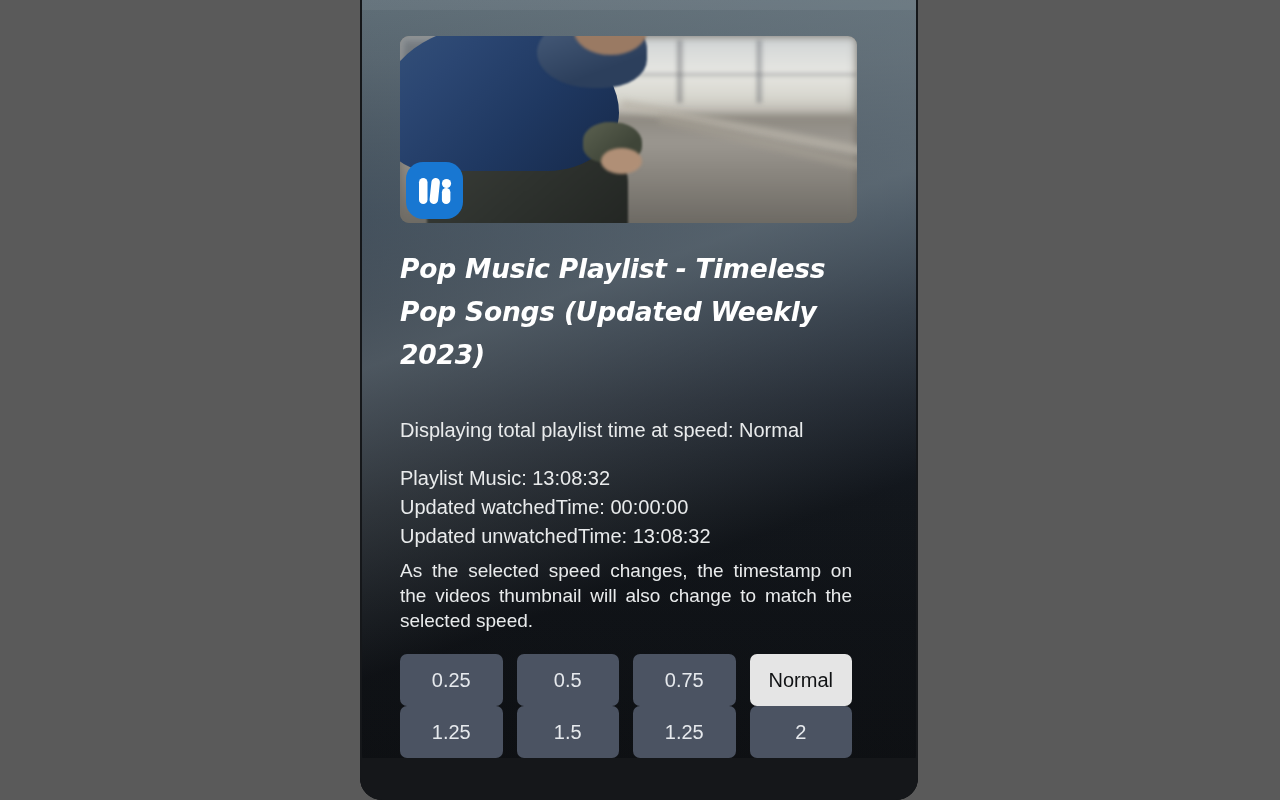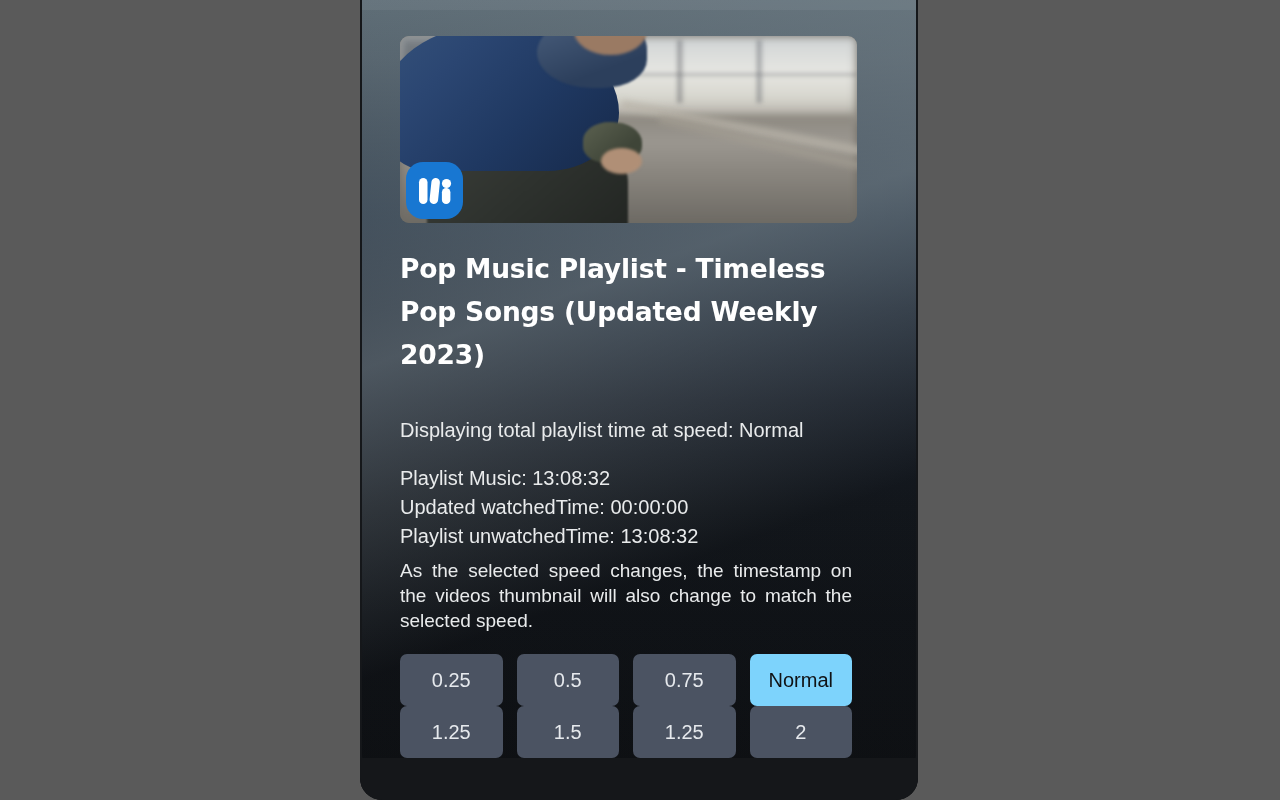--- a/index.html
+++ b/index.html
@@ -180,20 +180,21 @@
   
   #video-title {
     margin-top: 24px;
     width: 452px;
     color: #ffffff;
     font-family: "DejaVu Sans", sans-serif;
     font-size: 26.5px;
     font-weight: bold;
     line-height: 43px;
     letter-spacing: -0.2px;
+    font-style: italic;
   }
 
   
   .body-text {
     color: #e9ebec;
     font-family: "Liberation Sans", sans-serif;
     font-size: 20px;
     line-height: 29px;
   }
 
@@ -235,21 +236,21 @@
     font-family: "Liberation Sans", sans-serif;
     font-size: 20px;
     display: flex;
     align-items: center;
     justify-content: center;
     border: none;
     cursor: pointer;
     user-select: none;
   }
   .speed-btn.active {
-    background: #7dd3fc;
+    background: #e5e5e5;
     color: #101214;
   }
 
   
   #frame-bottom {
     position: absolute;
     left: 0;
     top: 758px;
     width: 558px;
     height: 42px;
@@ -294,21 +295,21 @@
         </div>
       </div>
 
       <h1 id="video-title">Pop Music Playlist - Timeless Pop Songs (Updated Weekly 2023)</h1>
 
       <p id="speed-line" class="body-text">Displaying total playlist time at speed: Normal</p>
 
       <div id="time-block" class="body-text">
         <div>Playlist Music: 13:08:32</div>
         <div>Updated watchedTime: 00:00:00</div>
-        <div>Playlist unwatchedTime: 13:08:32</div>
+        <div>Updated unwatchedTime: 13:08:32</div>
       </div>
 
       <p id="note-text" class="body-text">As the selected speed changes, the timestamp on the videos thumbnail will also change to match the selected speed.</p>
 
       <div id="speed-grid">
           <button class="speed-btn">0.25</button>
           <button class="speed-btn">0.5</button>
           <button class="speed-btn">0.75</button>
           <button class="speed-btn active">Normal</button>
           <button class="speed-btn">1.25</button>

